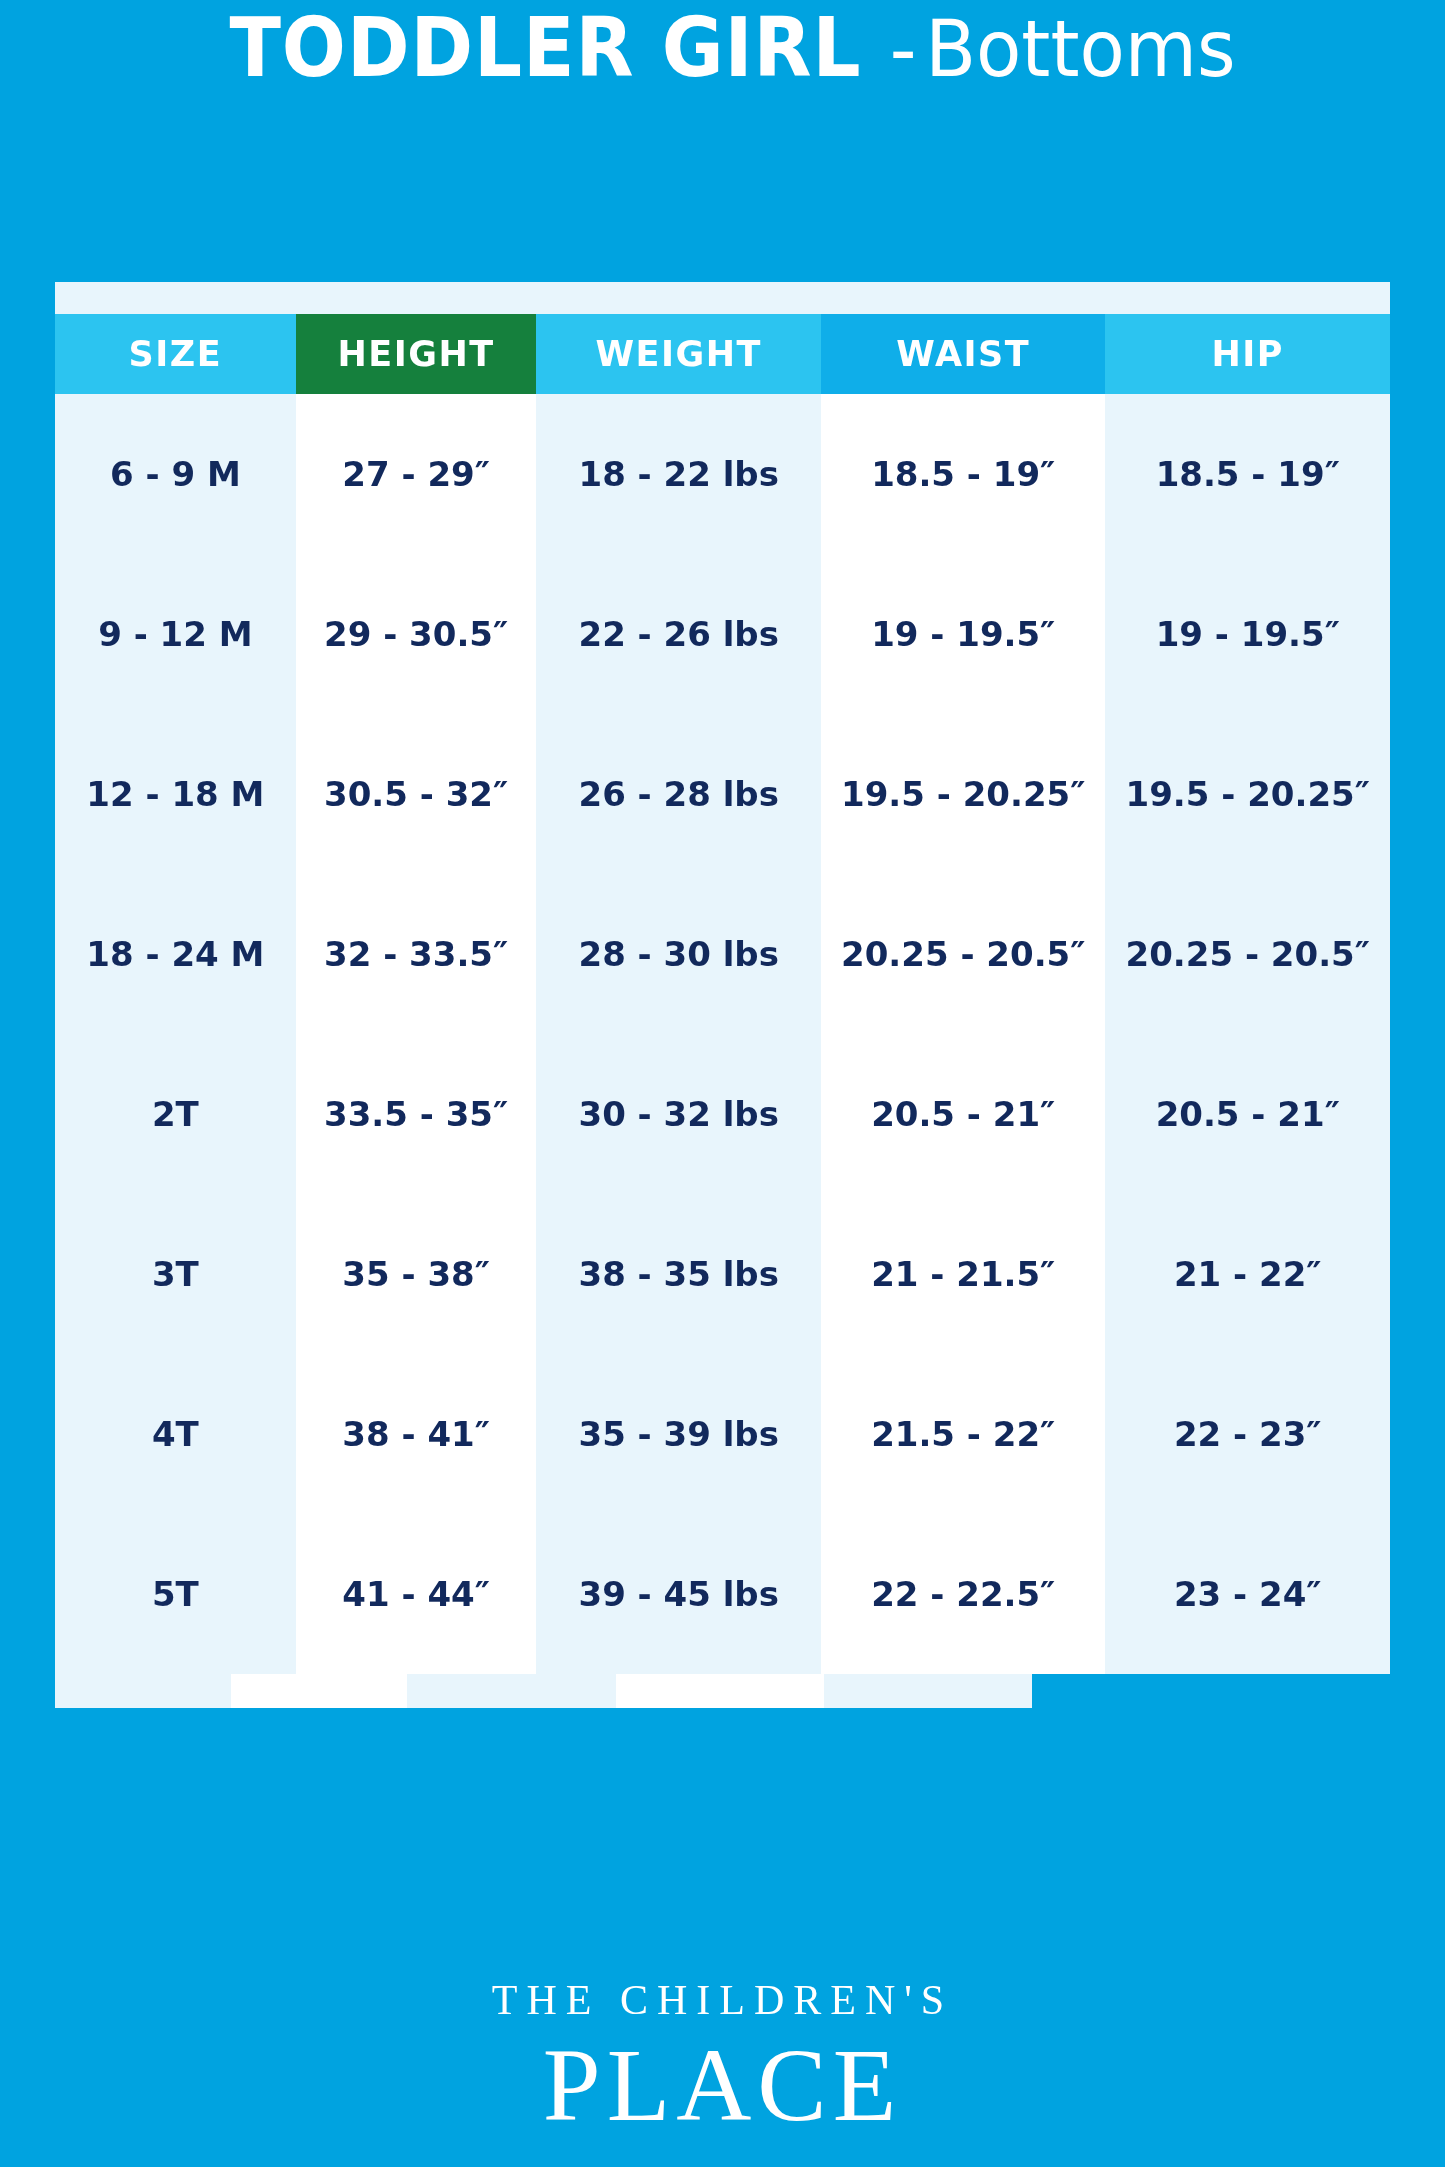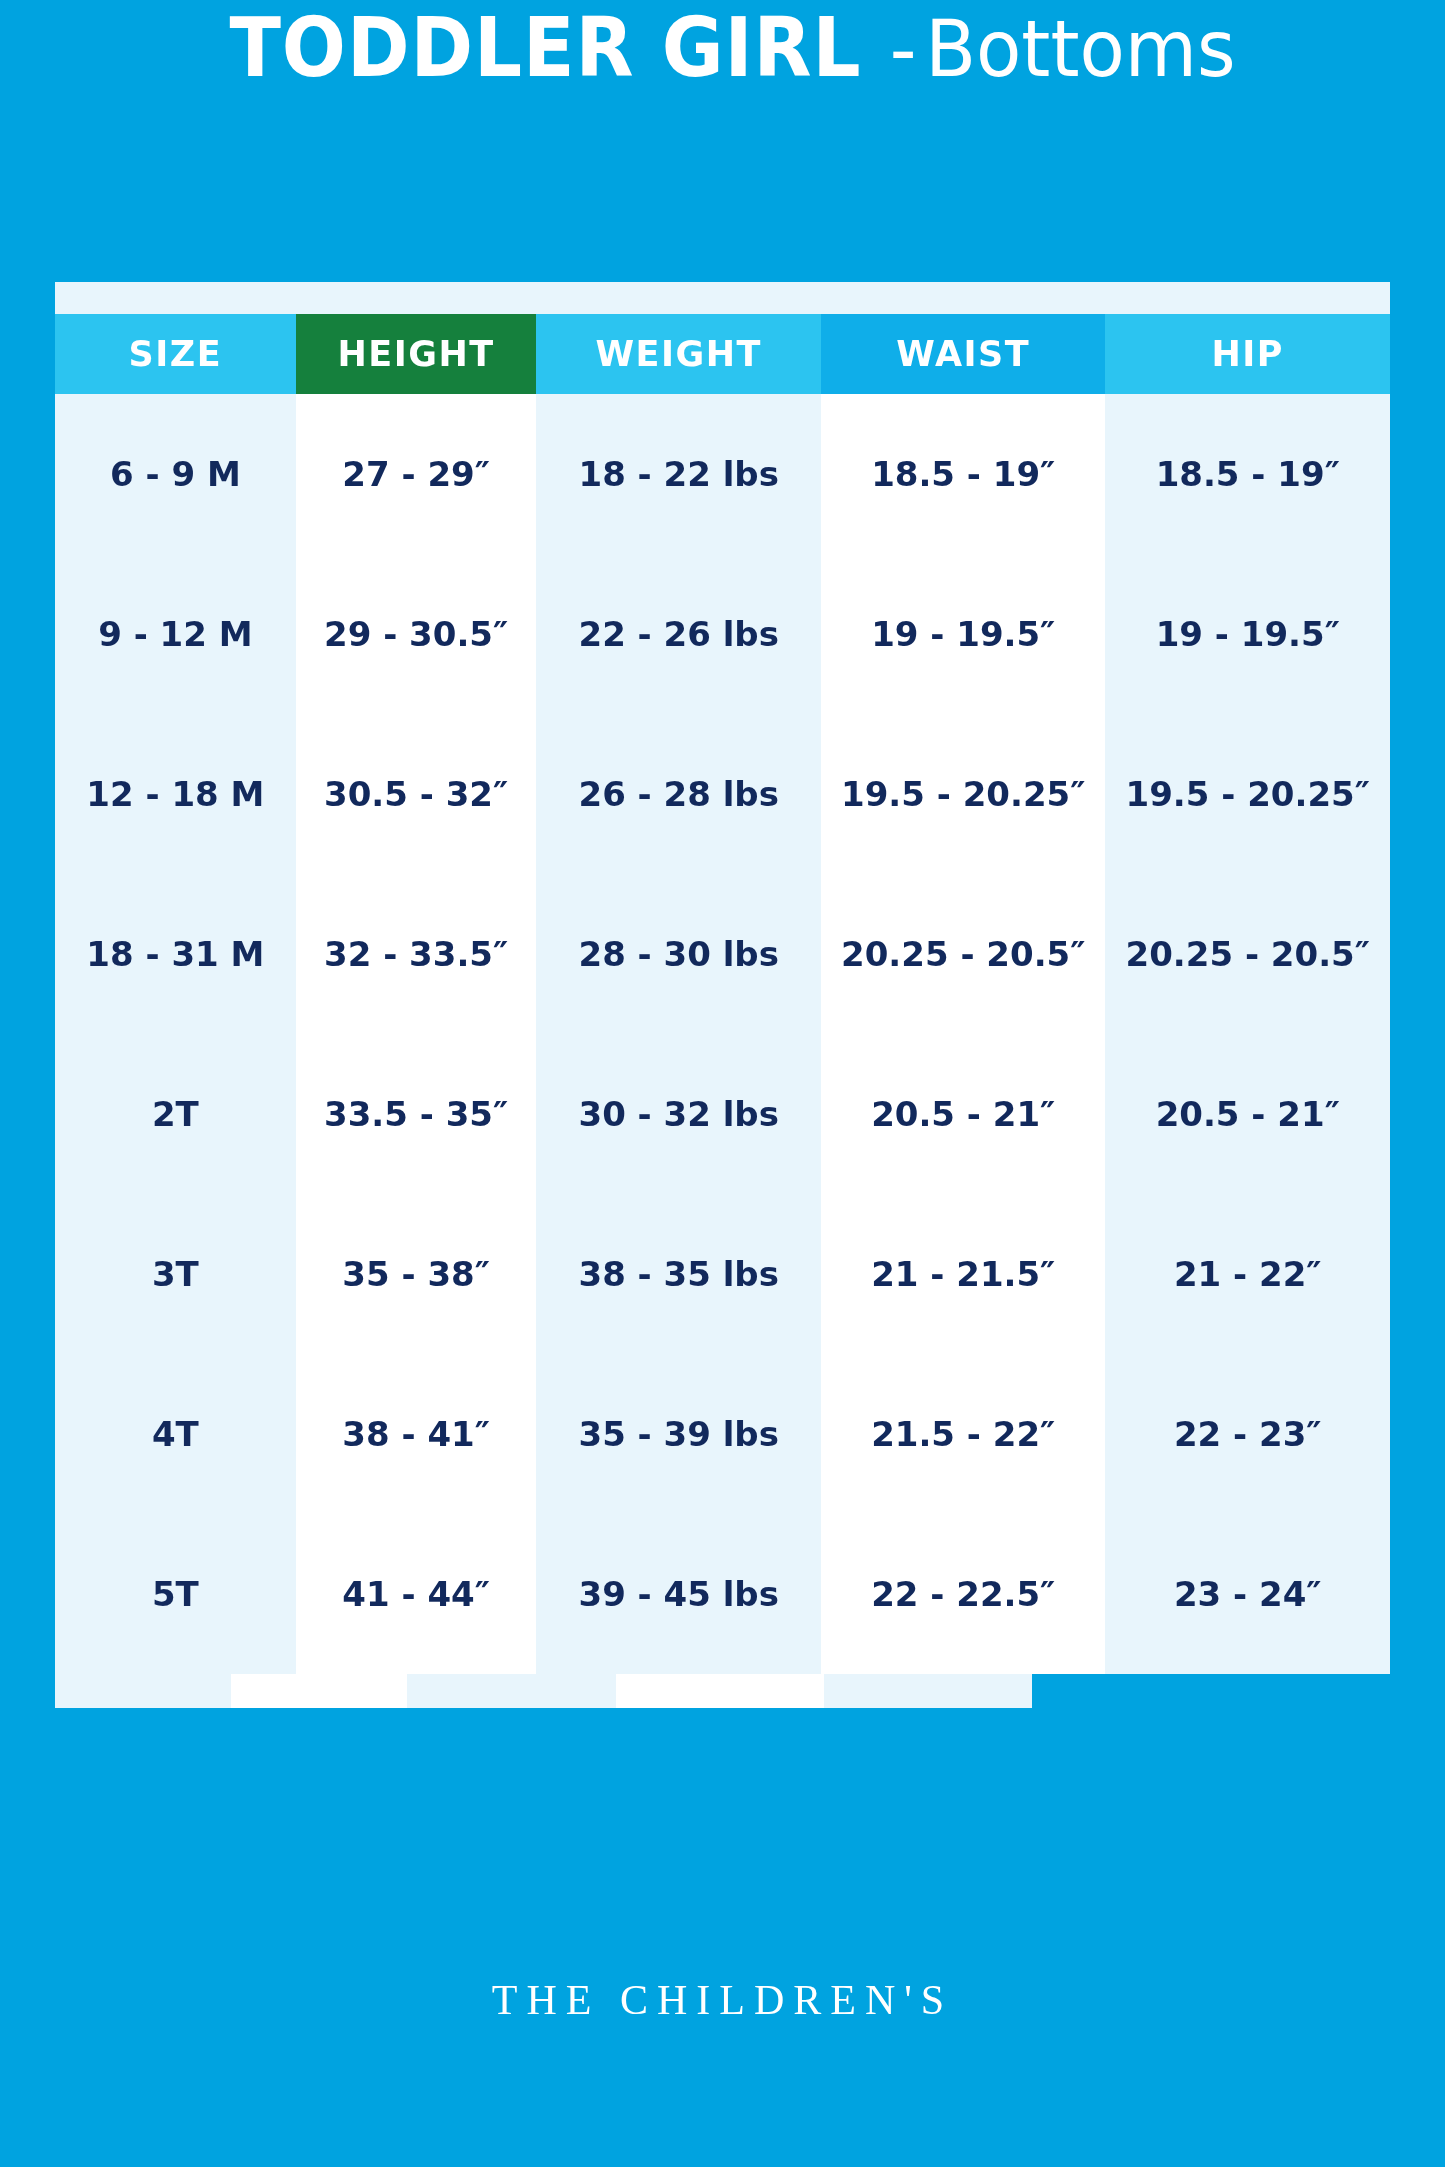--- a/index.html
+++ b/index.html
@@ -163,21 +163,21 @@
           <td class="c4">19 - 19.5″</td>
         </tr>
         <tr>
           <td class="c0">12  - 18 M</td>
           <td class="c1">30.5 - 32″</td>
           <td class="c2">26 - 28 lbs</td>
           <td class="c3">19.5 - 20.25″</td>
           <td class="c4">19.5 - 20.25″</td>
         </tr>
         <tr>
-          <td class="c0">18 - 31 M</td>
+          <td class="c0">18 - 24 M</td>
           <td class="c1">32 - 33.5″</td>
           <td class="c2">28 - 30 lbs</td>
           <td class="c3">20.25 - 20.5″</td>
           <td class="c4">20.25 - 20.5″</td>
         </tr>
         <tr>
           <td class="c0">2T</td>
           <td class="c1">33.5 - 35″</td>
           <td class="c2">30 - 32 lbs</td>
           <td class="c3">20.5 - 21″</td>
@@ -210,15 +210,16 @@
       <div class="table-botstrip bs0" style="width:13.2%"></div>
       <div class="table-botstrip bs1" style="width:13.2%"></div>
       <div class="table-botstrip bs2" style="width:15.6%"></div>
       <div class="table-botstrip bs3" style="width:15.6%"></div>
       <div class="table-botstrip bs4" style="width:15.6%"></div>
     </div>
   </div>
 
   <div class="logo-wrap">
     <div class="logo-top">THE CHILDREN'S</div>
+    <div class="logo-bottom">PLACE</div>
   </div>
 
 </div>
 
 </body></html>

